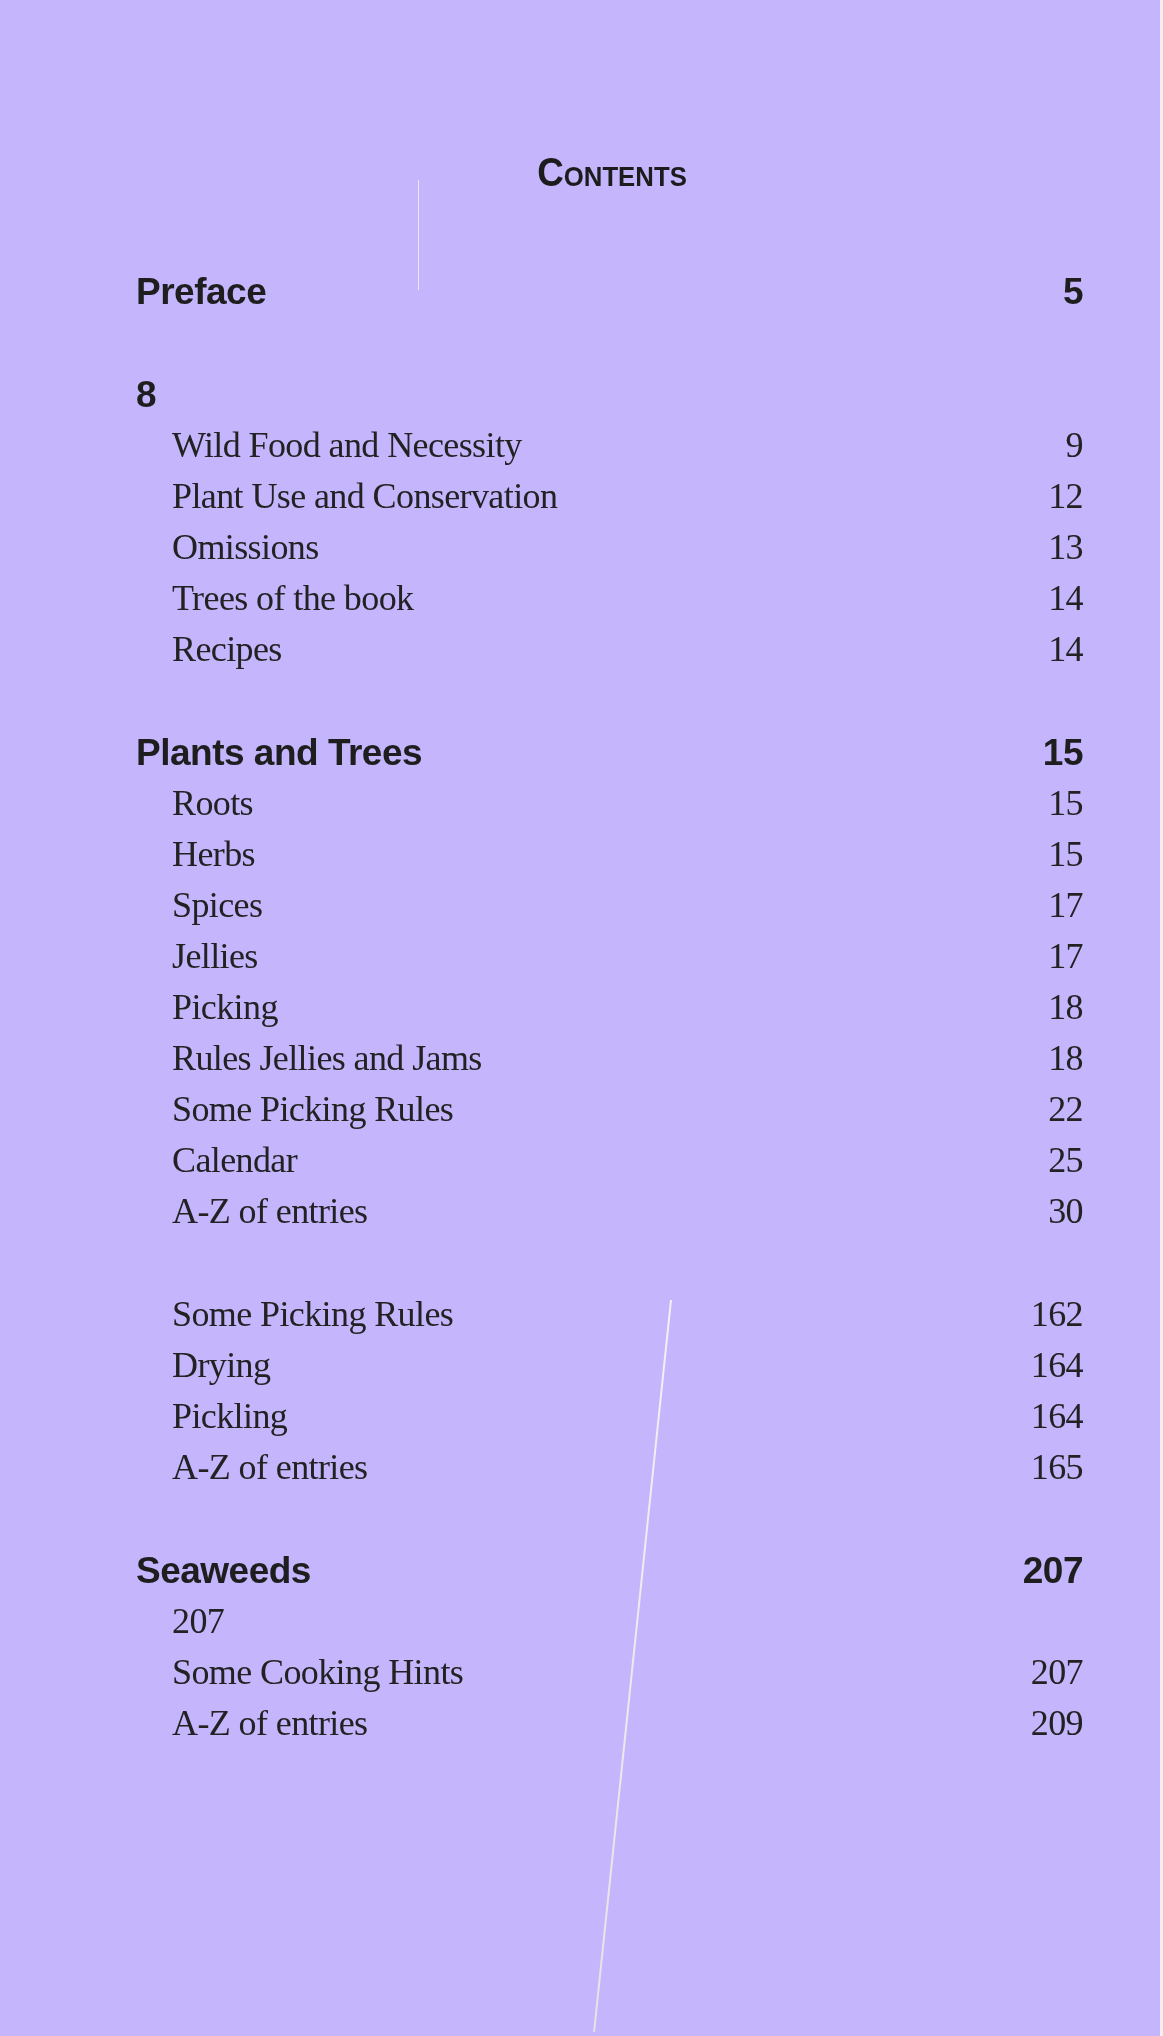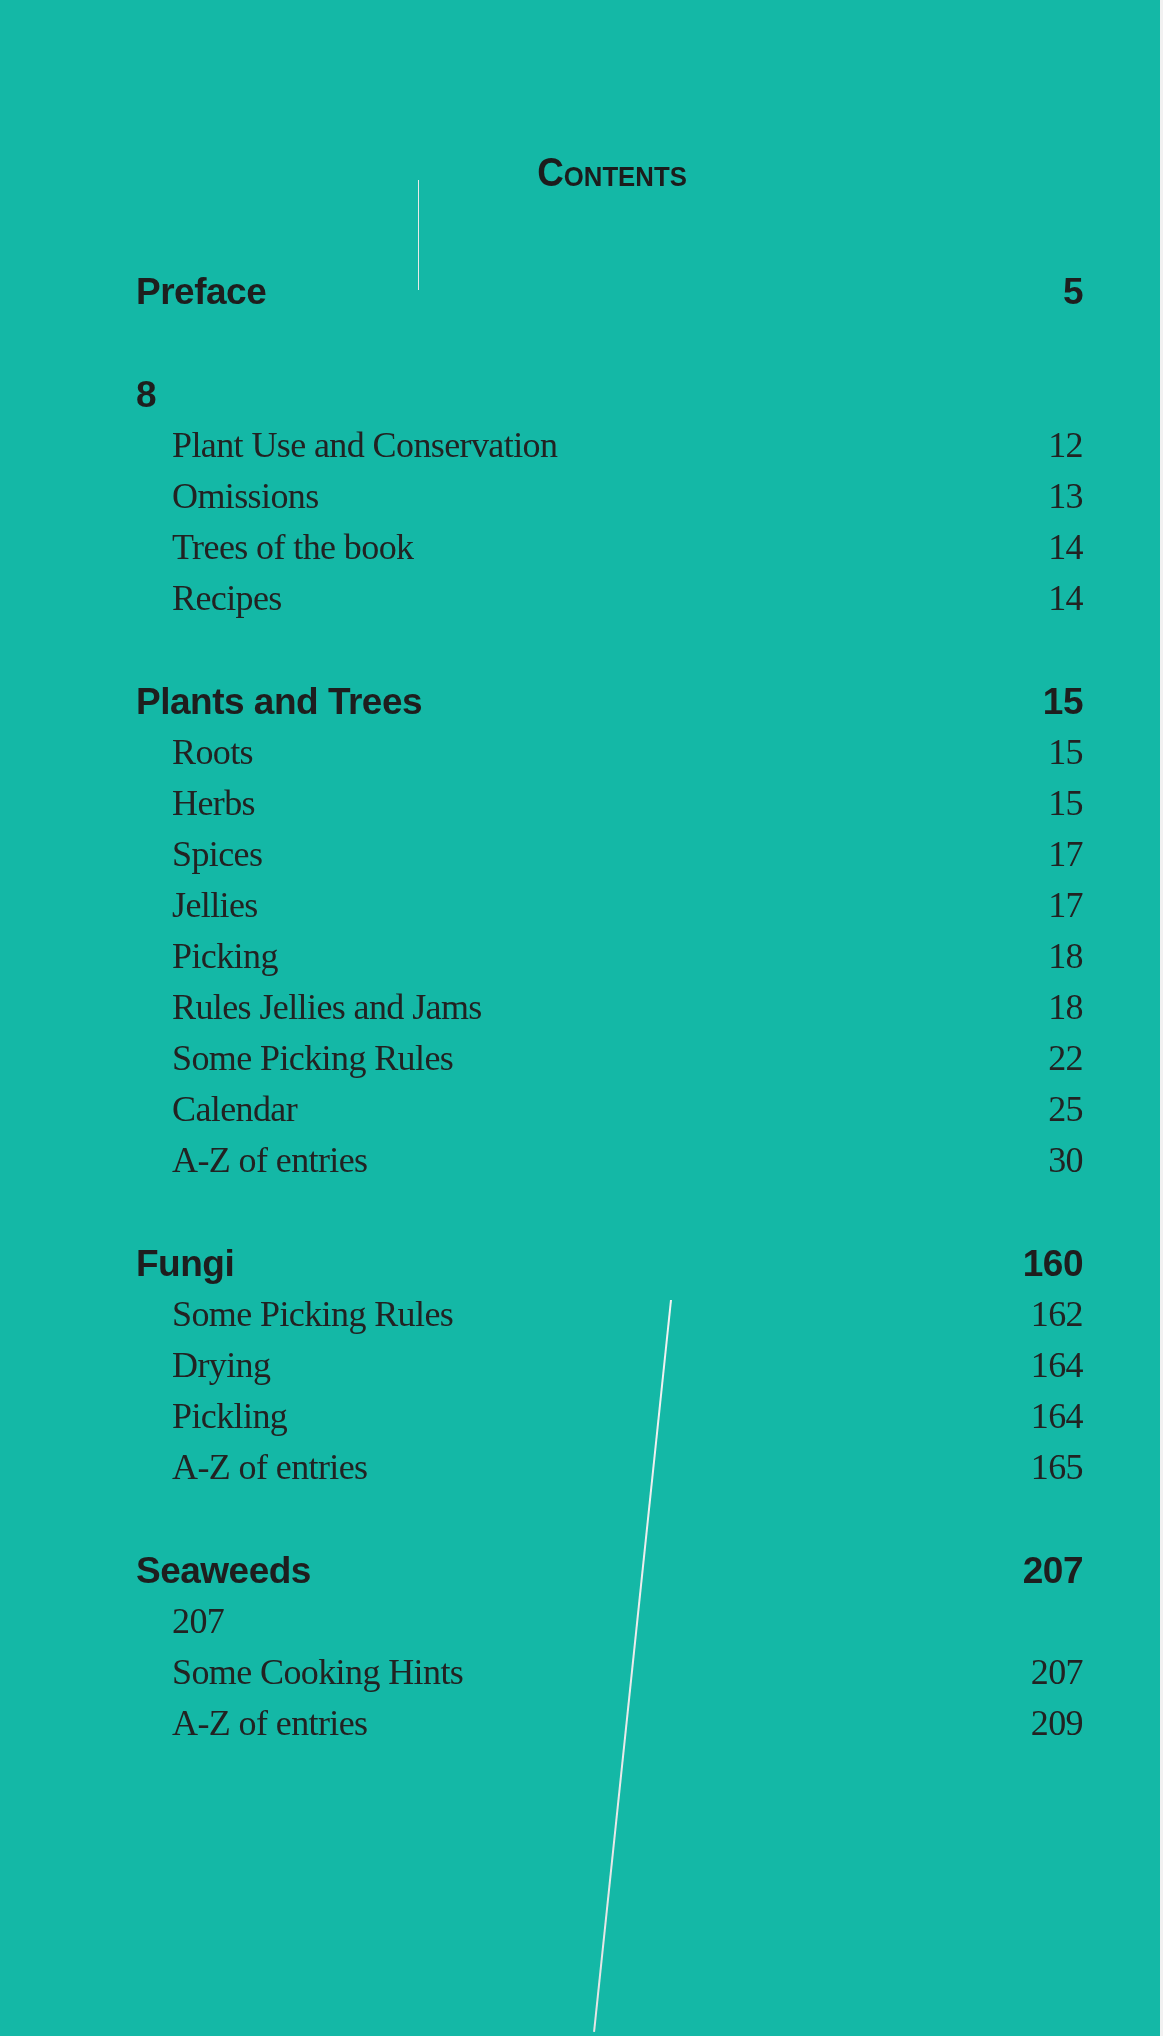--- a/index.html
+++ b/index.html
@@ -1,17 +1,17 @@
 <!DOCTYPE html>
 <html><head>
 <meta charset="utf-8">
 <style>
   html, body { margin: 0; padding: 0; background: #ffffff; }
   body { width: 1163px; height: 2036px; position: relative; overflow: hidden; }
-  .page { position: absolute; left: 0; top: 0; width: 1163px; height: 2036px; background: #14b8a6; }
+  .page { position: absolute; left: 0; top: 0; width: 1163px; height: 2036px; background: #c4b5fd; }
   .title {
     position: absolute; left: 0; width: 1224px; top: 150px; text-align: center;
     font-family: "Liberation Sans", sans-serif; font-weight: bold; color: #1c1c1c;
     font-size: 40px; font-variant: small-caps; letter-spacing: 0px; transform: scaleX(0.92);
   }
   .toc { position: absolute; left: 136px; top: 266px; width: 947px; }
   .row { display: flex; justify-content: space-between; align-items: baseline; height: 51px; line-height: 51px; }
   .row.head { font-family: "Liberation Sans", sans-serif; font-weight: bold; font-size: 37px; color: #1e1e1e; letter-spacing: -0.5px; }
   .row.sub { font-family: "Liberation Serif", serif; font-size: 36px; color: #222; padding-left: 36px; letter-spacing: -0.6px; }
   .gap { height: 52px; }
@@ -33,20 +33,24 @@
 
     <div class="row head">
       <span>Preface</span>
       <span>5</span>
     </div>
     <div class="gap"></div>
 
     <div class="row head">
       <span>8</span>
     </div>
+    <div class="row sub">
+        <span>Wild Food and Necessity</span>
+        <span>9</span>
+      </div>
     <div class="row sub">
         <span>Plant Use and Conservation</span>
         <span>12</span>
       </div>
     <div class="row sub">
         <span>Omissions</span>
         <span>13</span>
       </div>
     <div class="row sub">
         <span>Trees of the book</span>
@@ -93,24 +97,20 @@
     <div class="row sub">
         <span>Calendar</span>
         <span>25</span>
       </div>
     <div class="row sub">
         <span>A-Z of entries</span>
         <span>30</span>
       </div>
     <div class="gap"></div>
 
-    <div class="row head">
-      <span>Fungi</span>
-      <span>160</span>
-    </div>
     <div class="row sub">
         <span>Some Picking Rules</span>
         <span>162</span>
       </div>
     <div class="row sub">
         <span>Drying</span>
         <span>164</span>
       </div>
     <div class="row sub">
         <span>Pickling</span>

